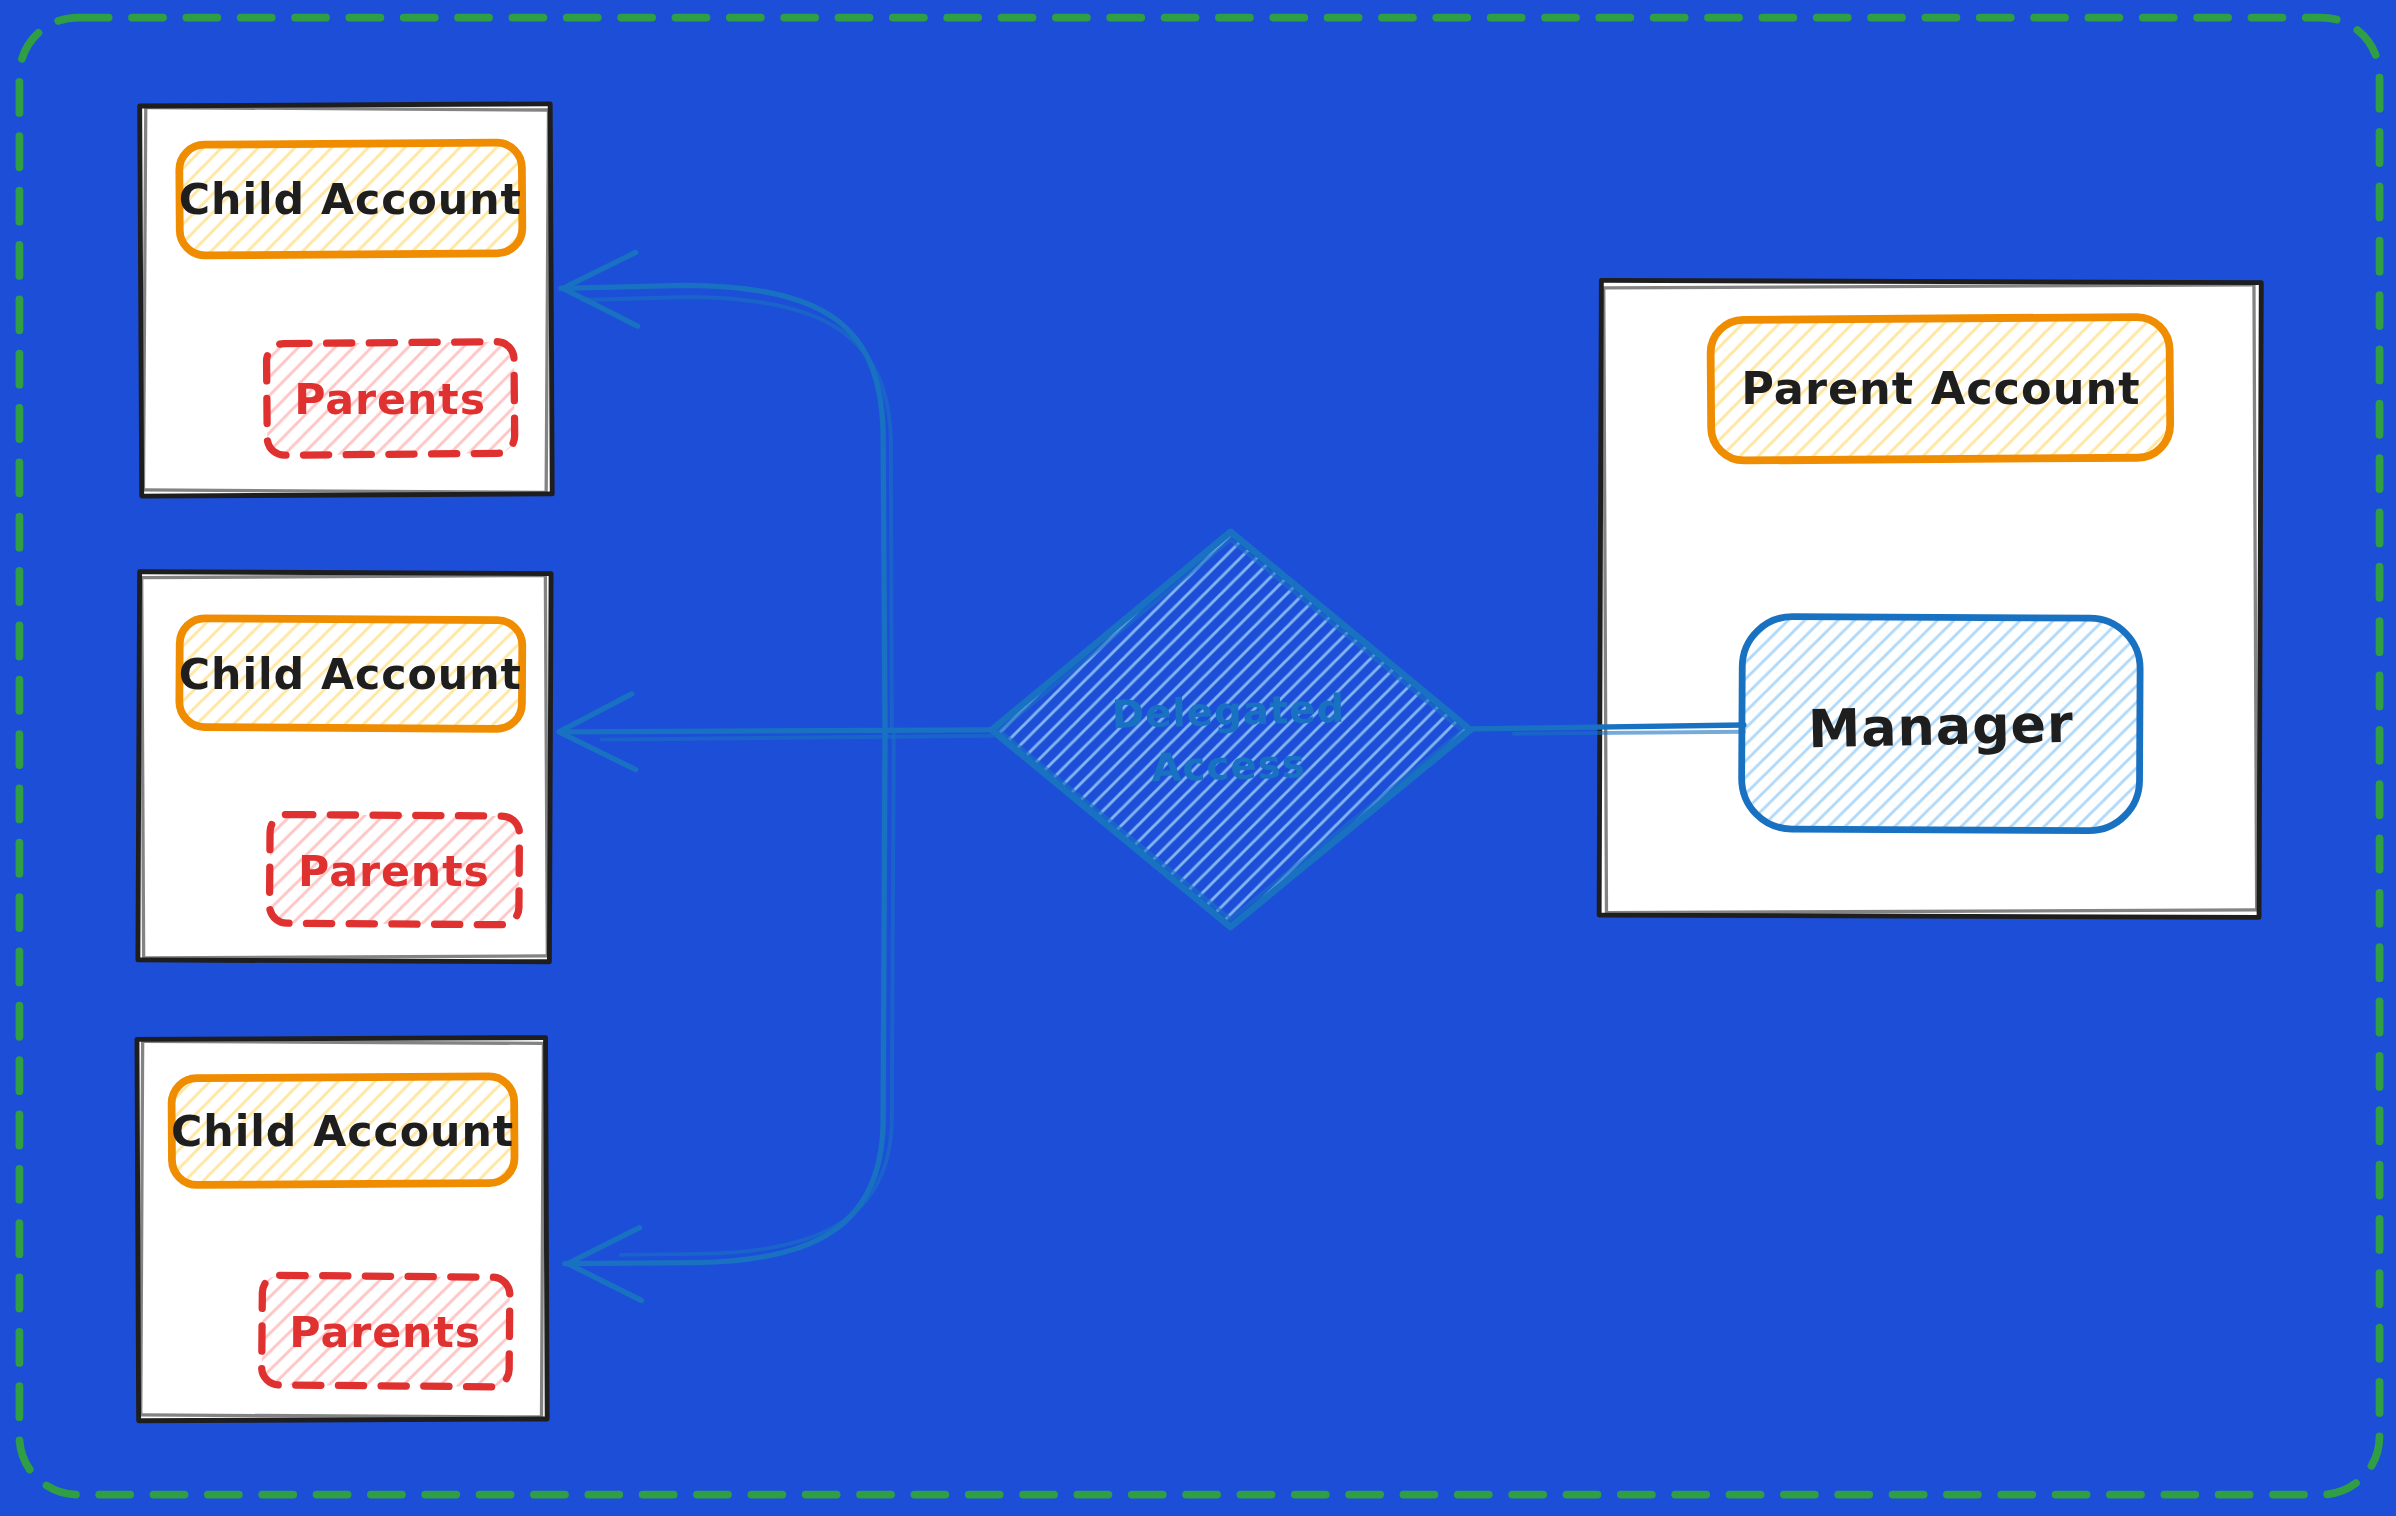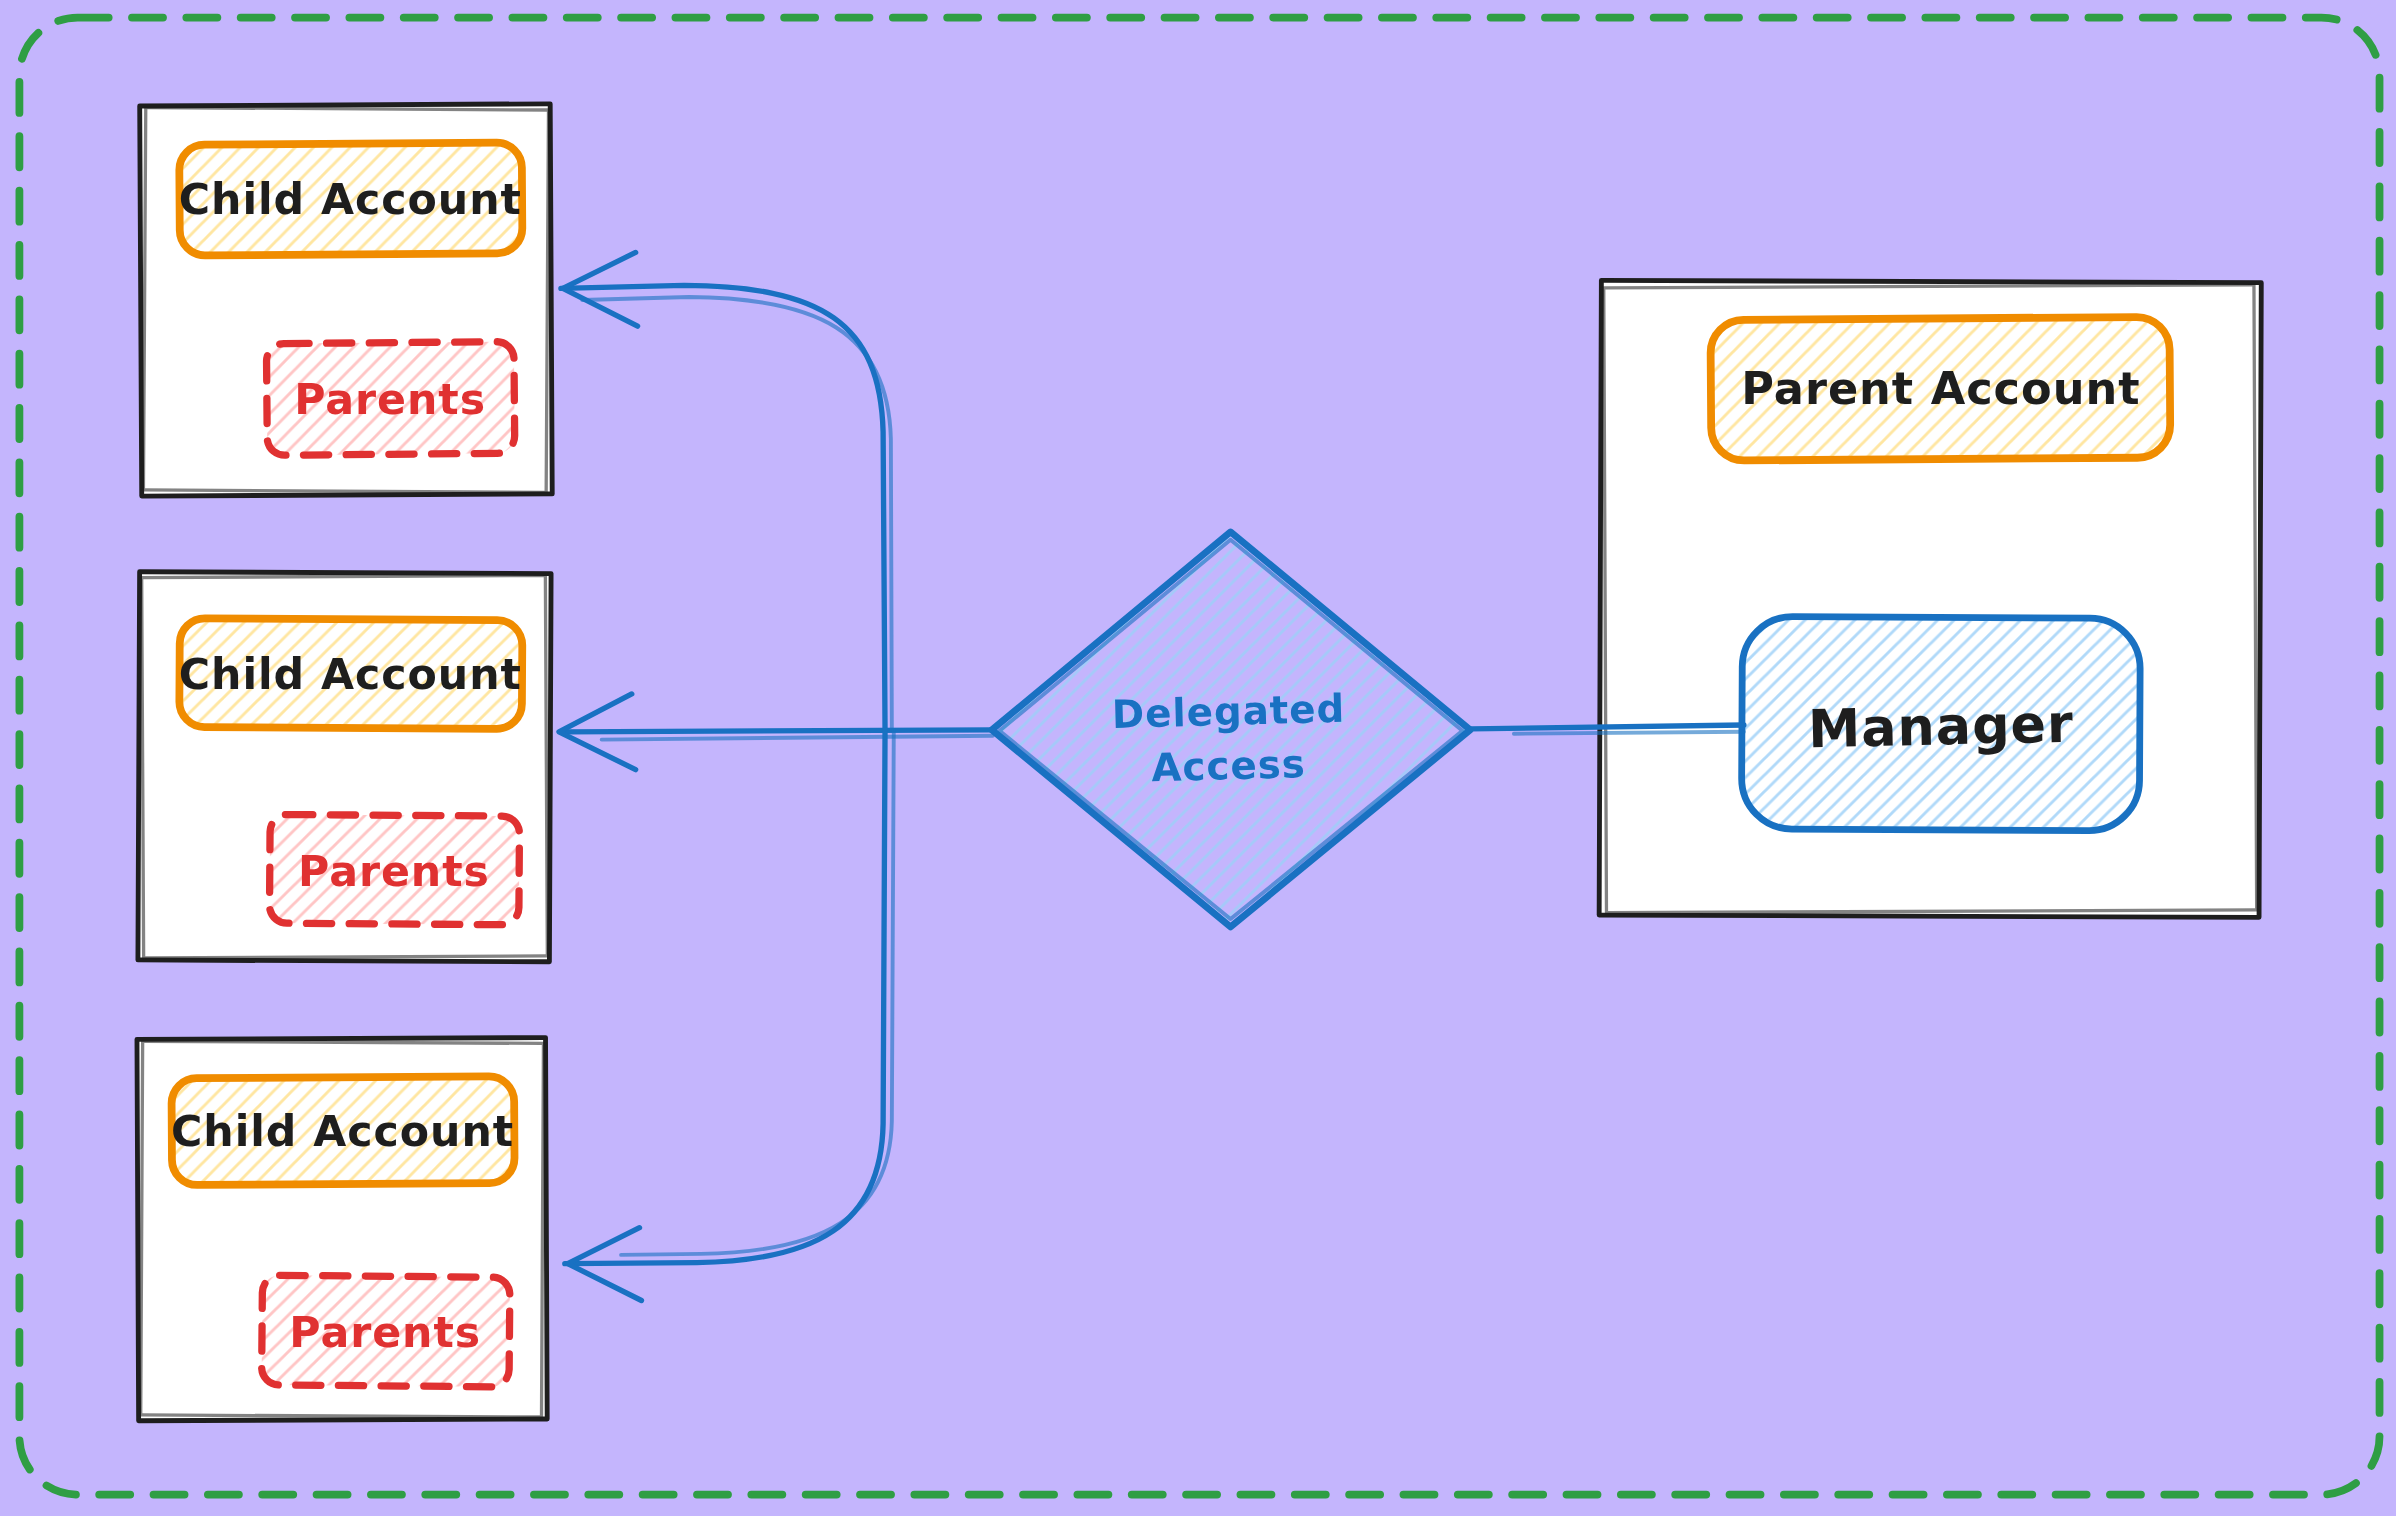--- a/index.html
+++ b/index.html
@@ -1,20 +1,20 @@
 <!DOCTYPE html>
 <html><head>
 <meta charset="utf-8">
 <style>
   html, body { margin: 0; padding: 0; background: #ffffff; }
   #stage {
     position: relative;
     width: 2397px;
     height: 1517px;
-    background: #c4b5fd;
+    background: #1d4ed8;
     font-family: "DejaVu Sans", sans-serif;
   }
   svg { display: block; }
   text {
     font-family: "DejaVu Sans", sans-serif;
     font-weight: bold;
     letter-spacing: 1px;
   }
   .ink       { stroke: #1e1e1e; stroke-width: 5;   fill: #ffffff; }
   .ink2      { stroke: #1e1e1e; stroke-width: 3.4; fill: none; opacity: .55; }

